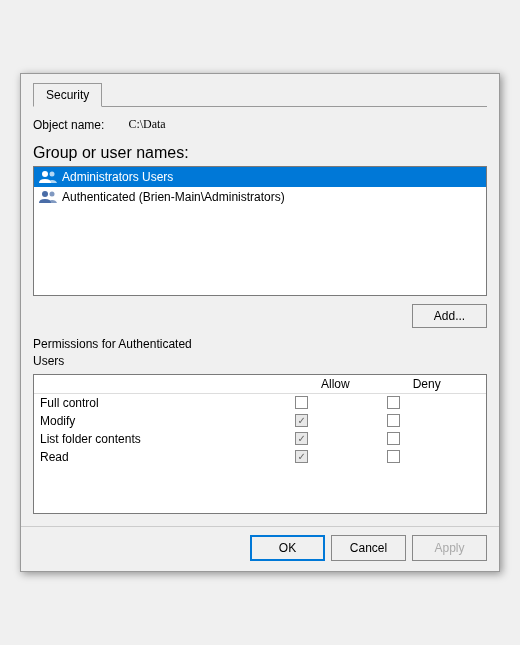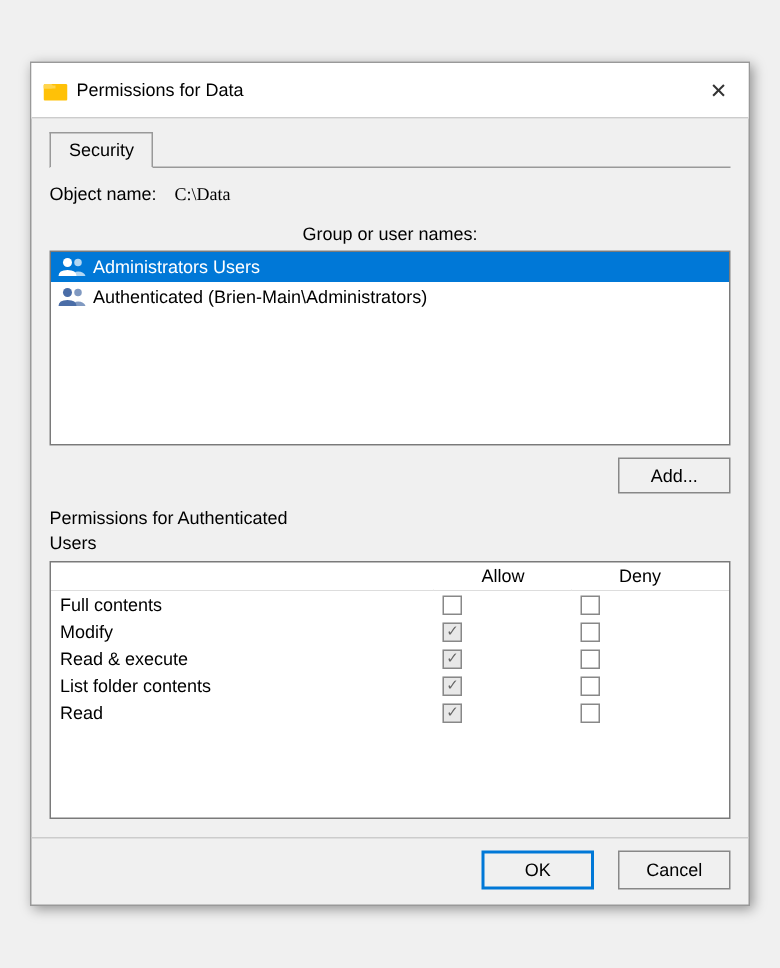--- a/index.html
+++ b/index.html
@@ -77,32 +77,31 @@
       border-bottom: 1px solid #f0f0f0;
       z-index: 1;
     }
     .object-name-row {
       display: flex;
       align-items: center;
       margin-bottom: 12px;
       font-size: 12px;
     }
     .object-name-label {
-      margin-right: 12px;
+      margin-right: 24px;
       white-space: nowrap;
       text-align: center;
     }
     .object-name-value {
       font-size: 12px;
       font-family: Liberation Serif, serif;
     }
     .section-label {
-      font-size: 12px;
+      font-size: 16px;
       margin-bottom: 4px;
-      text-align: center;
     }
     .users-list {
       border: 1px solid #7a7a7a;
       background: white;
       height: 130px;
       overflow-y: auto;
       margin-bottom: 8px;
     }
     .user-item {
       display: flex;
@@ -151,21 +150,21 @@
       border: 2px solid #0078d7;
     }
     .permissions-label {
       font-size: 12px;
       margin-bottom: 4px;
       line-height: 1.4;
     }
     .permissions-table-wrapper {
       border: 1px solid #7a7a7a;
       background: white;
-      height: 172px;
+      height: 140px;
       overflow-y: auto;
       position: relative;
     }
     .permissions-table {
       width: 100%;
       border-collapse: collapse;
       font-size: 12px;
     }
     .permissions-table thead tr th {
       text-align: center;
@@ -205,21 +204,21 @@
     }
     .cb.checked-gray::after {
       content: '✓';
       font-size: 10px;
       color: #666;
     }
     .dialog-footer {
       display: flex;
       justify-content: flex-end;
       padding: 8px 12px 10px 12px;
-      gap: 16px;
+      gap: 6px;
       border-top: 1px solid #ccc;
     }
     
     .users-list::-webkit-scrollbar,
     .permissions-table-wrapper::-webkit-scrollbar {
       width: 14px;
     }
     .users-list::-webkit-scrollbar-track,
     .permissions-table-wrapper::-webkit-scrollbar-track {
       background: #f0f0f0;
@@ -229,31 +228,20 @@
     .permissions-table-wrapper::-webkit-scrollbar-thumb {
       background: #c0c0c0;
       border: 1px solid #999;
     }
   </style>
 </head>
 <body>
 
 <div class="dialog">
 
-  <div class="title-bar">
-    <div class="title-bar-icon">
-      <svg viewBox="0 0 16 16" xmlns="http://www.w3.org/2000/svg">
-        <rect x="0" y="4" width="16" height="11" rx="1" fill="#FFC107"></rect>
-        <rect x="0" y="5" width="8" height="2" rx="0" fill="#FFD54F"></rect>
-        <rect x="0" y="4" width="6" height="3" rx="1" fill="#FFD54F"></rect>
-      </svg>
-    </div>
-    <span class="title-bar-text">Permissions for Data</span>
-    <div class="title-bar-close">✕</div>
-  </div>
 
   <div class="dialog-body">
 
     <div class="tab-bar">
       <div class="tab active">Security</div>
     </div>
 
     <div class="object-name-row">
       <span class="object-name-label">Object name:</span>
       <span class="object-name-value">C:\Data</span>
@@ -297,39 +285,30 @@
         <thead>
           <tr>
             <th></th>
             <th>Allow</th>
             <th>Deny</th>
             <th style="width:14px"></th>
           </tr>
         </thead>
         <tbody id="permissions-body">
         <tr>
-              <td>Full contents</td>
+              <td>Full control</td>
               <td style="text-align: center;">
                 <div class="cb"></div>
               </td>
               <td style="text-align: center;">
                 <div class="cb"></div>
               </td>
             </tr>
             <tr>
               <td>Modify</td>
-              <td style="text-align: center;">
-                <div class="cb checked-gray"></div>
-              </td>
-              <td style="text-align: center;">
-                <div class="cb"></div>
-              </td>
-            </tr>
-            <tr>
-              <td>Read &amp; execute</td>
               <td style="text-align: center;">
                 <div class="cb checked-gray"></div>
               </td>
               <td style="text-align: center;">
                 <div class="cb"></div>
               </td>
             </tr>
             <tr>
               <td>List folder contents</td>
               <td style="text-align: center;">
@@ -349,14 +328,15 @@
               </td>
             </tr>
           </tbody>
       </table>
     </div>
   </div>
 
   <div class="dialog-footer">
     <button class="btn btn-primary">OK</button>
     <button class="btn">Cancel</button>
+    <button class="btn" disabled="">Apply</button>
   </div>
 </div>
 
 </body></html>

